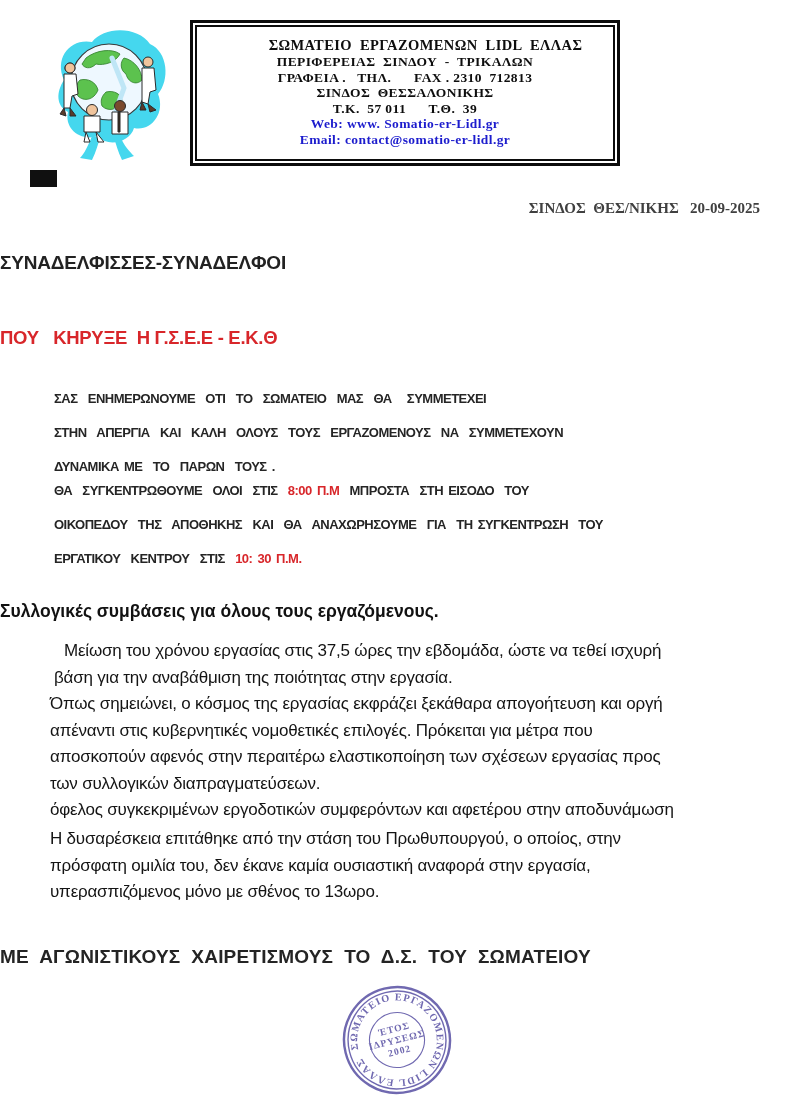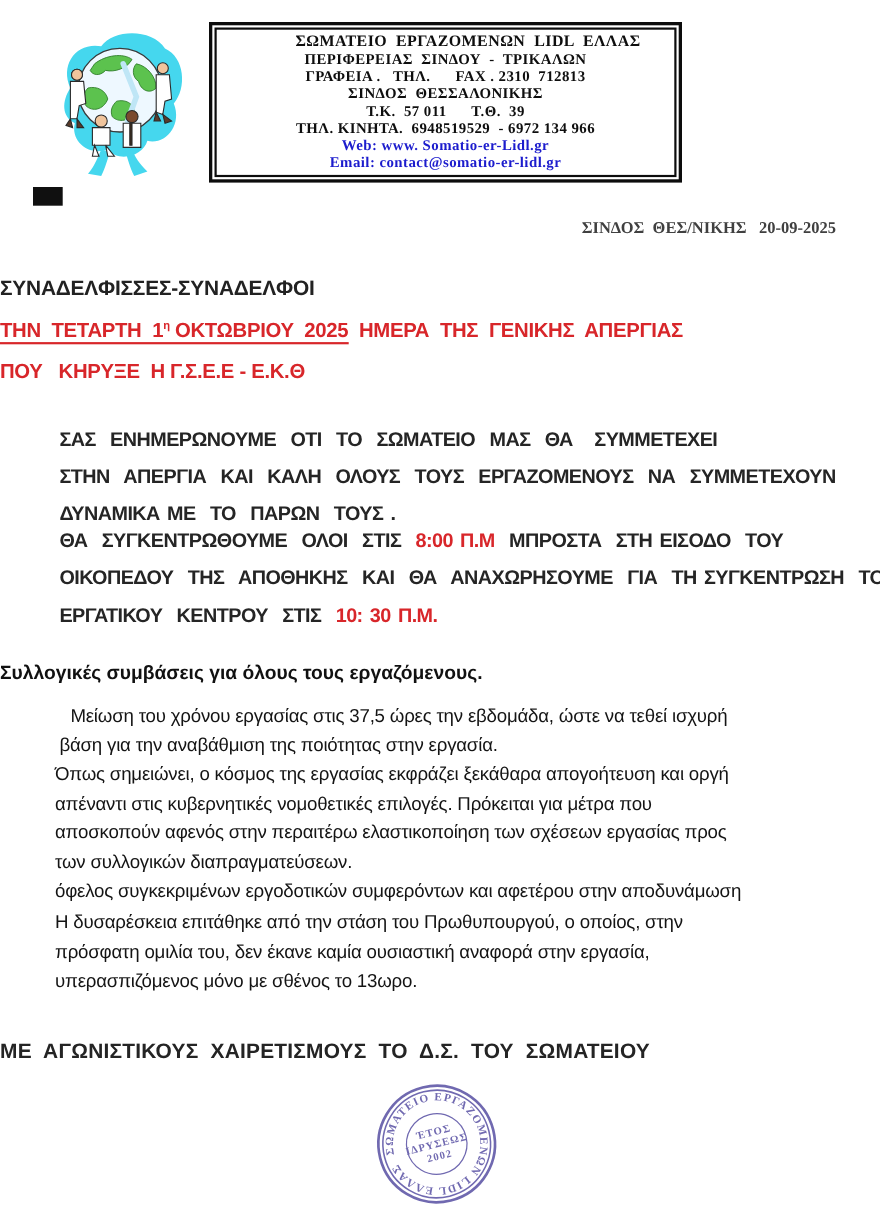--- a/index.html
+++ b/index.html
@@ -25,21 +25,21 @@
   .center-line{position:absolute;left:0;width:800px;white-space:pre;}
   .salutation{top:252px;font-size:19px;font-weight:bold;letter-spacing:-.2px;color:#222;}
   .red{color:#d8262a;}
   .h-red1{top:289px;font-size:18.5px;font-weight:bold;letter-spacing:-.3px;}
   .h-red2{top:327px;font-size:18.5px;font-weight:bold;letter-spacing:-.3px;}
   .u{border-bottom:2.5px solid #d8262a;padding-bottom:1px;}
   .h-red1 sup{font-size:.55em;vertical-align:super;}
   
   .blk{position:absolute;left:54px;right:46px;}
   .line{white-space:pre;}
-  .caps{font-size:18px;font-weight:bold;letter-spacing:-.5px;word-spacing:2px;line-height:34px;color:#252525;}
+  .caps{font-size:13px;font-weight:bold;letter-spacing:-.5px;word-spacing:2px;line-height:34px;color:#252525;}
   .p1{top:382px;}
   .p2{top:474px;}
   .mid-title{top:601px;font-size:17.5px;font-weight:bold;color:#111;}
   .lower{font-size:17px;font-weight:normal;line-height:26.5px;color:#141414;letter-spacing:-.2px;}
   .p3{top:638px;}
   .p3 .line:first-child{padding-left:10px;}
   .p4{top:691px;left:50px;}
   .p5{top:826px;left:50px;}
   .closing{top:946px;font-size:19px;font-weight:bold;letter-spacing:.2px;color:#242424;}
   
@@ -83,33 +83,31 @@
     </svg>
   </div>
 
   <div class="lh-box">
     <div class="lh-inner">
       <div class="lh-line first">ΣΩΜΑΤΕΙΟ  ΕΡΓΑΖΟΜΕΝΩΝ  LIDL  ΕΛΛΑΣ</div>
       <div class="lh-line">ΠΕΡΙΦΕΡΕΙΑΣ  ΣΙΝΔΟΥ  -  ΤΡΙΚΑΛΩΝ</div>
       <div class="lh-line">ΓΡΑΦΕΙΑ .   ΤΗΛ.      FAX . 2310  712813</div>
       <div class="lh-line">ΣΙΝΔΟΣ  ΘΕΣΣΑΛΟΝΙΚΗΣ</div>
       <div class="lh-line">Τ.Κ.  57 011      Τ.Θ.  39</div>
-      <div class="lh-line">ΤΗΛ. ΚΙΝΗΤΑ.  6948519529  - 6972 134 966</div>
       <div class="lh-line lh-link">Web: www. Somatio-er-Lidl.gr</div>
       <div class="lh-line lh-link">Email: contact@somatio-er-lidl.gr</div>
     </div>
   </div>
 
   <div class="black-mark"></div>
 
   <div class="date-line">ΣΙΝΔΟΣ  ΘΕΣ/ΝΙΚΗΣ   20-09-2025</div>
 
   <div class="center-line salutation">ΣΥΝΑΔΕΛΦΙΣΣΕΣ-ΣΥΝΑΔΕΛΦΟΙ</div>
 
-  <div class="center-line h-red1 red"><span class="u"><span>ΤΗΝ  ΤΕΤΑΡΤΗ  1</span><sup>η</sup><span> ΟΚΤΩΒΡΙΟΥ  2025</span></span><span>  ΗΜΕΡΑ  ΤΗΣ  ΓΕΝΙΚΗΣ  ΑΠΕΡΓΙΑΣ</span></div>
 
   <div class="center-line h-red2 red">ΠΟΥ   ΚΗΡΥΞΕ  Η Γ.Σ.Ε.Ε - Ε.Κ.Θ</div>
 
   <div class="blk caps p1">
     <div class="line">ΣΑΣ  ΕΝΗΜΕΡΩΝΟΥΜΕ  ΟΤΙ  ΤΟ  ΣΩΜΑΤΕΙΟ  ΜΑΣ  ΘΑ   ΣΥΜΜΕΤΕΧΕΙ</div>
     <div class="line">ΣΤΗΝ  ΑΠΕΡΓΙΑ  ΚΑΙ  ΚΑΛΗ  ΟΛΟΥΣ  ΤΟΥΣ  ΕΡΓΑΖΟΜΕΝΟΥΣ  ΝΑ  ΣΥΜΜΕΤΕΧΟΥΝ</div>
     <div class="line">ΔΥΝΑΜΙΚΑ ΜΕ  ΤΟ  ΠΑΡΩΝ  ΤΟΥΣ .</div>
   </div>
 
   <div class="blk caps p2">

